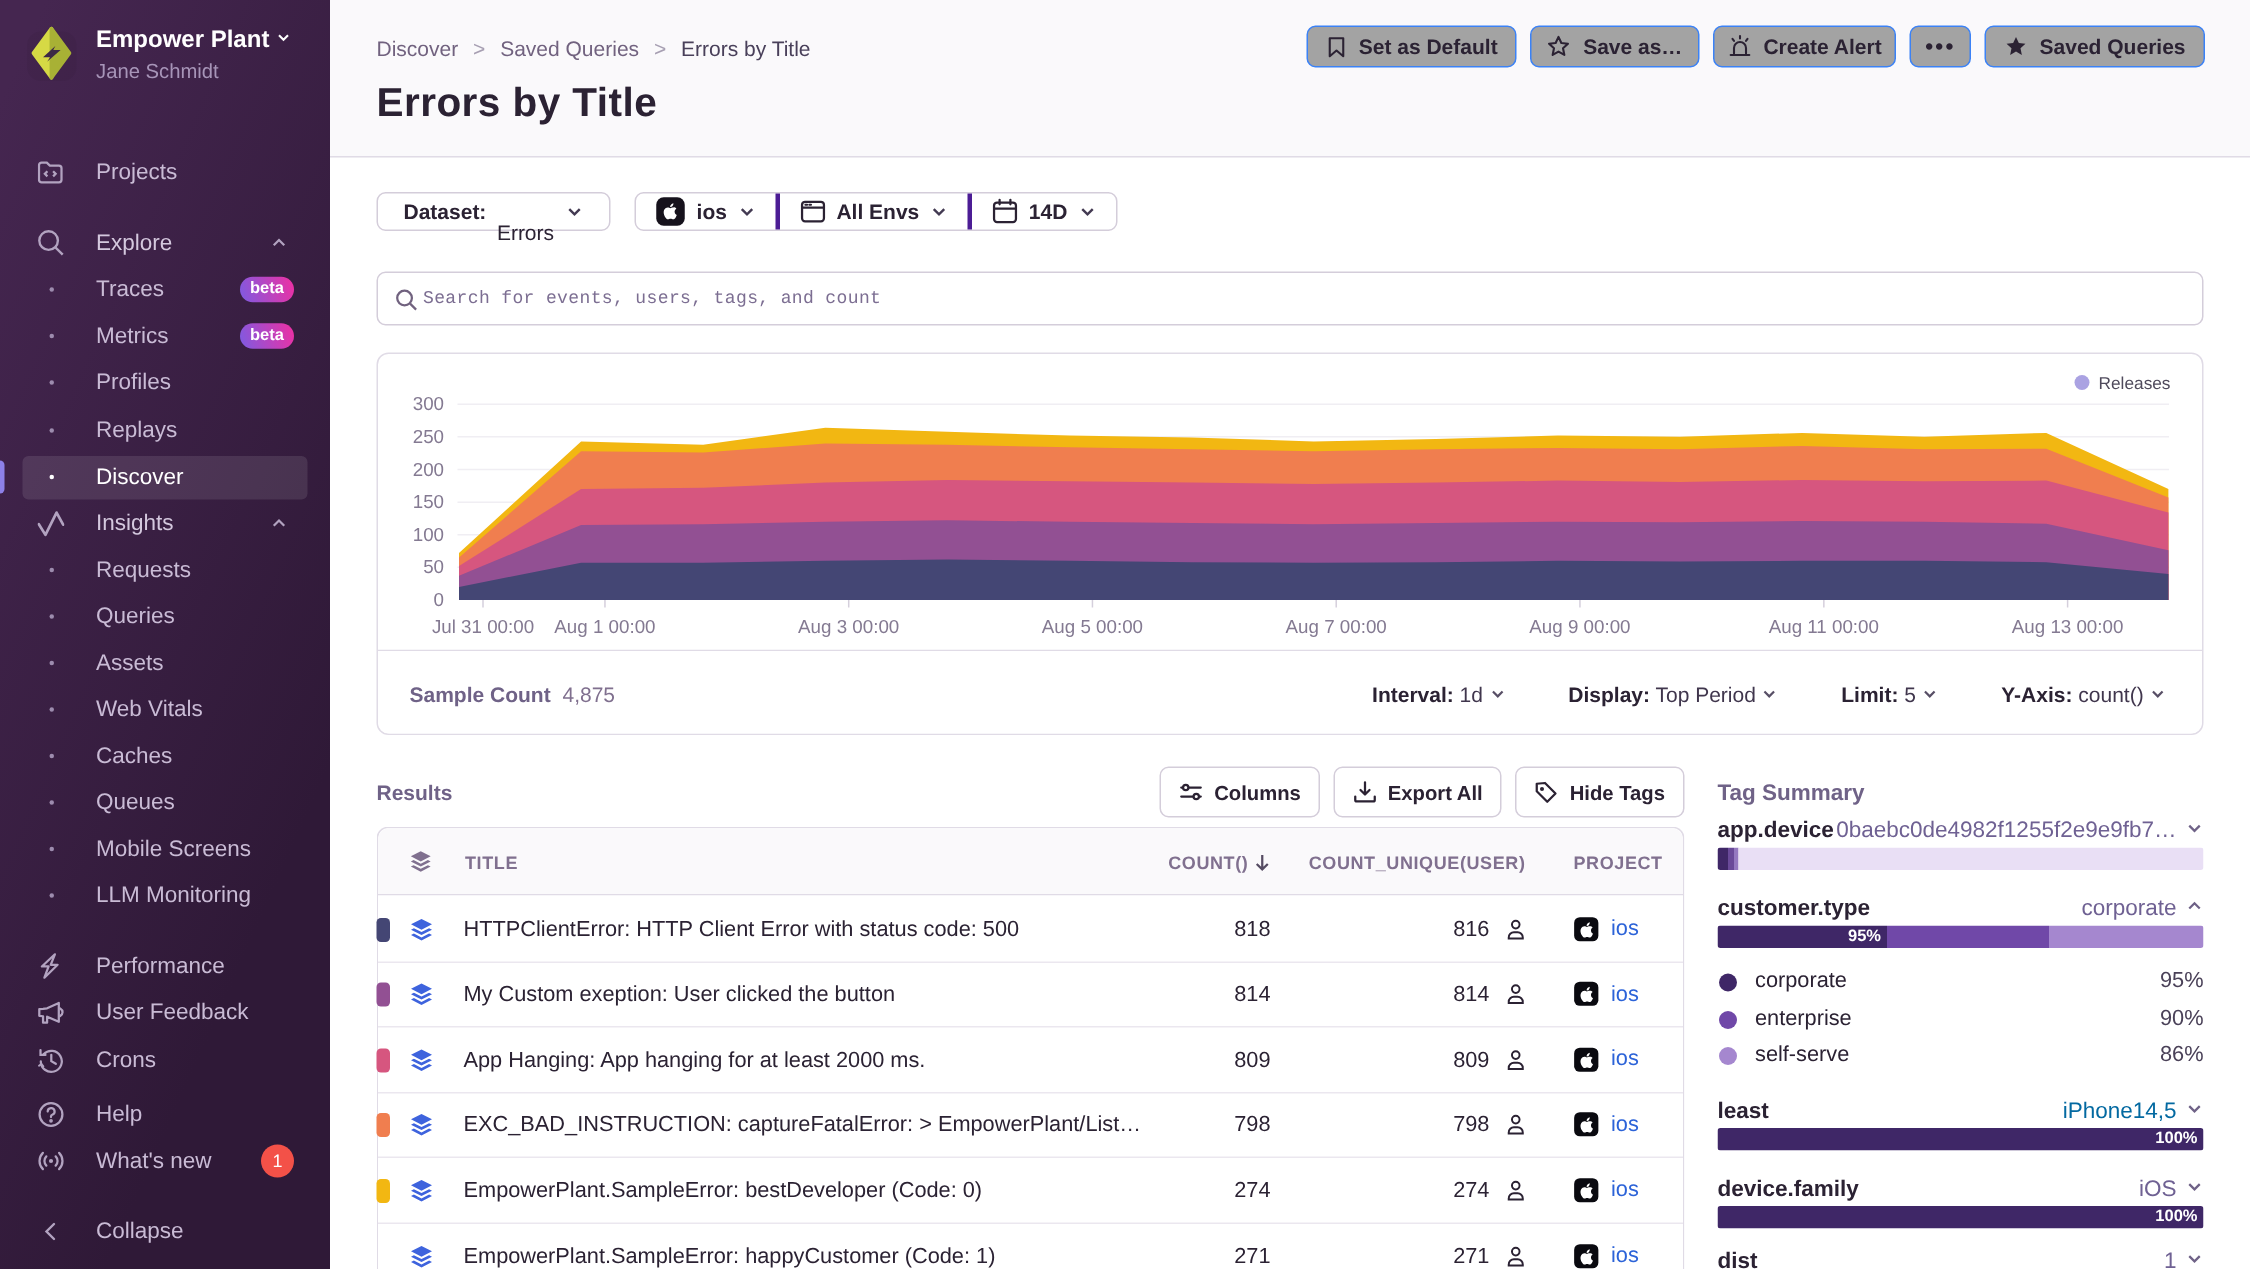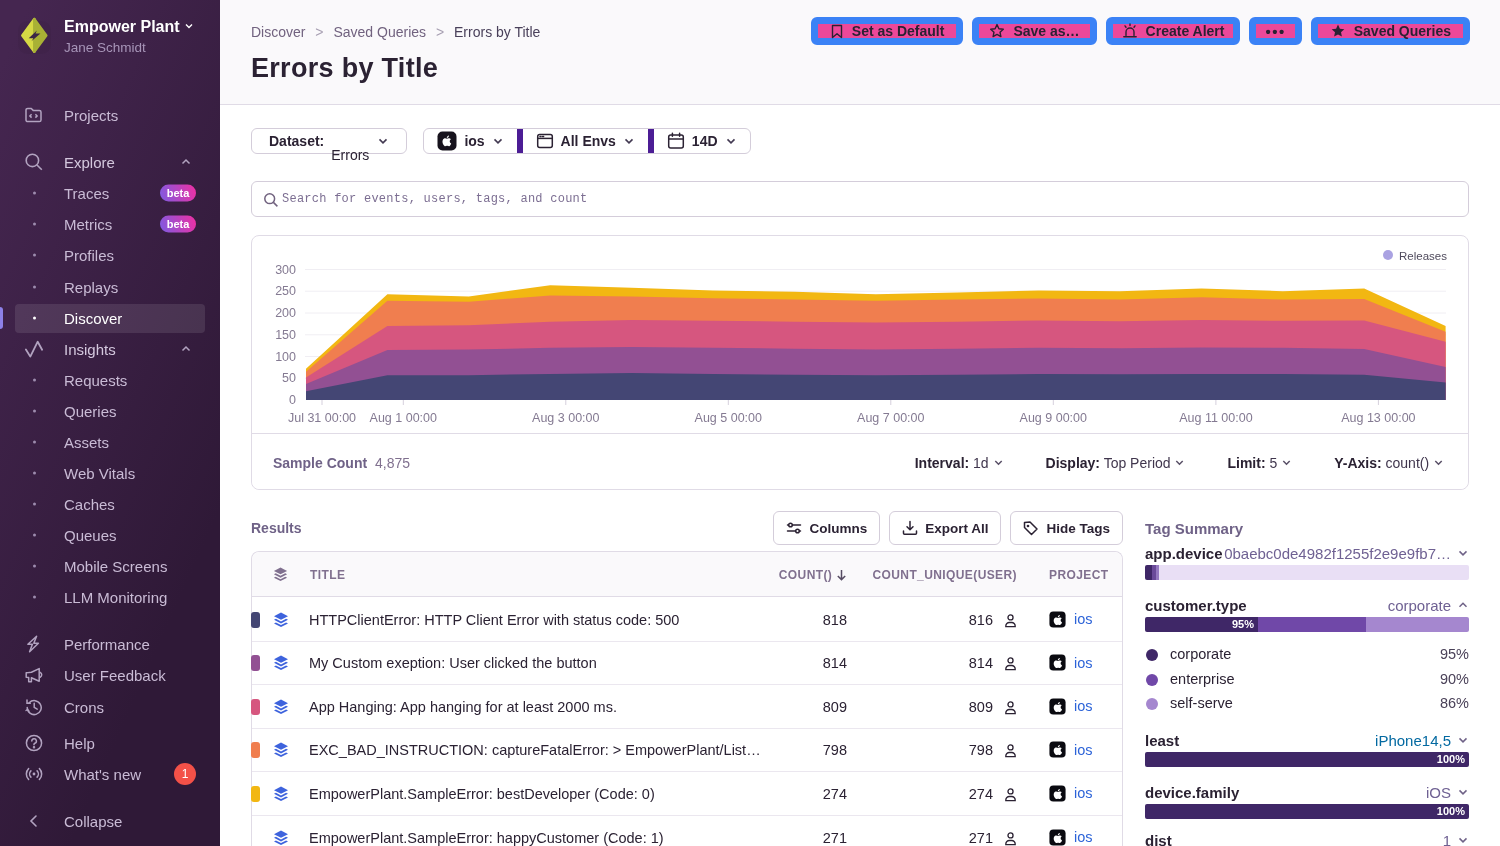--- a/index.html
+++ b/index.html
@@ -23,26 +23,26 @@
 .active-pin { position:absolute; left:0; top:307px; width:3px; height:22px; border-radius:0 3px 3px 0; background:#8d80e8; }
 .badge1 { position:absolute; left:174px; top:50%; transform:translateY(-50%); width:22px; height:22px; border-radius:50%; background:#f35148; color:#fff; font-size:12px; text-align:center; line-height:22px; }
 
 .main { position:absolute; left:220px; top:0; width:1280px; height:846px; background:#fff; }
 .phead { position:absolute; left:0; top:0; width:1280px; height:105px; background:#faf9fb; border-bottom:1px solid #e0dbe6; }
 .crumbs { position:absolute; left:31px; top:24px; font-size:14px; color:#71627f; }
 .crumbs .sep { color:#a79fb2; margin:0 6px; }
 .crumbs .last { color:#49405a; }
 .ptitle { position:absolute; left:31px; top:53px; font-size:27px; font-weight:bold; color:#2b2233; letter-spacing:0.3px; }
 .actions { position:absolute; right:30px; top:17px; display:flex; gap:9px; }
-.btn { display:flex; align-items:center; gap:8px; height:28px; padding:0 12px; background:#ec4899; border:7px solid #3b82f6;
+.btn { display:flex; align-items:center; gap:8px; height:28px; padding:0 12px; background:#a3a3a3; border:1px solid #3b82f6;
   border-radius:6px; font-size:14px; font-weight:bold; color:#2b2233; }
 
 .filters { position:absolute; left:31px; top:128px; display:flex; gap:16px; }
 .fbtn { display:flex; align-items:center; height:26px; background:#fff; border:1px solid #d4cdda; border-radius:6px; font-size:14px; color:#2b2233; }
-.fseg { display:flex; align-items:center; gap:7px; padding:0 13px; height:100%; border-left:6px solid #4c1d95; }
+.fseg { display:flex; align-items:center; gap:7px; padding:0 13px; height:100%; border-left:3px solid #4c1d95; }
 .fseg:first-child { border-left:none; }
 .searchbar { position:absolute; left:31px; top:181px; width:1218px; height:36px; background:#fff; border:1px solid #d4cdda; border-radius:6px; }
 .searchbar .ph { position:absolute; left:30px; top:50%; transform:translateY(-50%); font-family:"Liberation Mono",monospace; font-size:12px; color:#7c6e92; letter-spacing:0.25px; }
 
 .panel { position:absolute; left:31px; top:235px; width:1218px; height:255px; border:1px solid #e0dbe6; border-radius:8px; background:#fff; }
 .chart-foot { position:absolute; left:0; top:197px; width:1216px; height:56px; border-top:1px solid #e0dbe6; background:#fff; border-radius:0 0 8px 8px; }
 .sc-label { position:absolute; left:21px; top:21px; font-size:14px; font-weight:bold; color:#6f6287; }
 .sc-val { position:absolute; left:123px; top:21px; font-size:14px; color:#80708f; }
 .foot-controls { position:absolute; right:24px; top:21px; display:flex; gap:42px; font-size:14px; color:#2b2233; }
 .fc b { font-weight:bold; }

